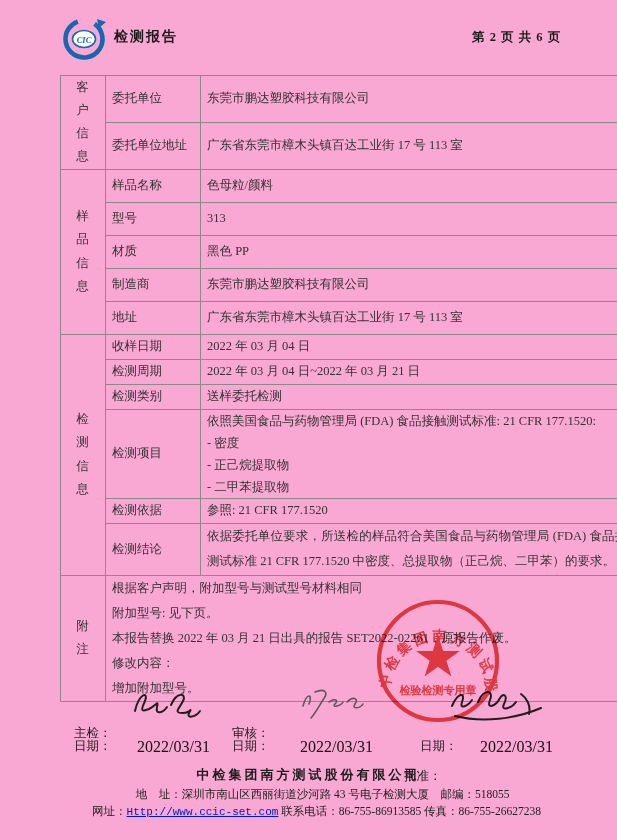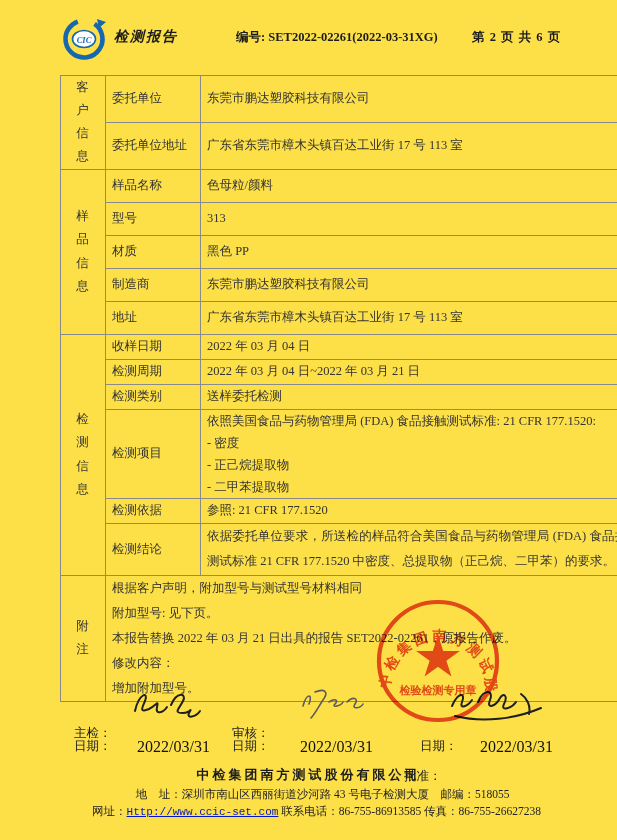--- a/index.html
+++ b/index.html
@@ -1,23 +1,23 @@
 <!DOCTYPE html>
 <html><head>
 <meta charset="utf-8">
 <style>
   html,body { margin:0; padding:0; background:#ffffff; }
   .page {
-    position:relative; width:617px; height:840px; background:#fde047;
+    position:relative; width:617px; height:840px; background:#f9a8d4;
     font-family:"Liberation Serif","DejaVu Serif",serif;
     color:#2e2e2e; overflow:hidden;
   }
   
   .logo { position:absolute; left:62px; top:13px; }
-  .hdr-title { position:absolute; left:114px; top:28px; font-size:14px; font-weight:bold; letter-spacing:2px; color:#1c1c1c;font-style:italic; }
+  .hdr-title { position:absolute; left:114px; top:28px; font-size:14px; font-weight:bold; letter-spacing:2px; color:#1c1c1c; }
   .hdr-no { position:absolute; left:236px; top:29px; font-size:12.5px; font-weight:bold; color:#1c1c1c; }
   .hdr-page { position:absolute; left:472px; top:29px; font-size:12.5px; font-weight:bold; color:#1c1c1c; letter-spacing:1px; }
   
   table.report {
     position:absolute; left:60px; top:75px; width:587px;
     border-collapse:collapse; table-layout:fixed; font-size:12.5px;
   }
   table.report td { border:1px solid #8a8a8a; padding:0 6px; vertical-align:middle; color:#333; }
   td.sec { text-align:center; padding:0; }
   td.sec span { display:inline-block; width:2.1em; line-height:1.85; letter-spacing:1px; }
@@ -54,21 +54,20 @@
 
 <div class="page">
 
   <svg class="logo" width="46" height="50" viewBox="0 0 46 50">
     <circle cx="22" cy="26" r="18.5" fill="none" stroke="#1668ae" stroke-width="4.6" stroke-dasharray="98 18" transform="rotate(-55 22 26)"></circle>
     <path d="M35 6 l9 3 -7 6 z" fill="#1668ae"></path>
     <ellipse cx="22" cy="26" rx="11.5" ry="8.5" fill="#ffffff" stroke="#1668ae" stroke-width="1.6"></ellipse>
     <text x="22" y="29.5" text-anchor="middle" font-size="8.5" font-weight="bold" font-style="italic" fill="#1668ae" font-family="Liberation Serif, serif">CIC</text>
   </svg>
   <div class="hdr-title">检测报告</div>
-  <div class="hdr-no"><span>编号: </span><span>SET2022-02261(2022-03-31XG)</span></div>
   <div class="hdr-page">第 2 页 共 6 页</div>
 
   <table class="report">
     <colgroup>
         <col style="width:45px">
         <col style="width:95px">
         <col>
       </colgroup>
 
     <tbody>

